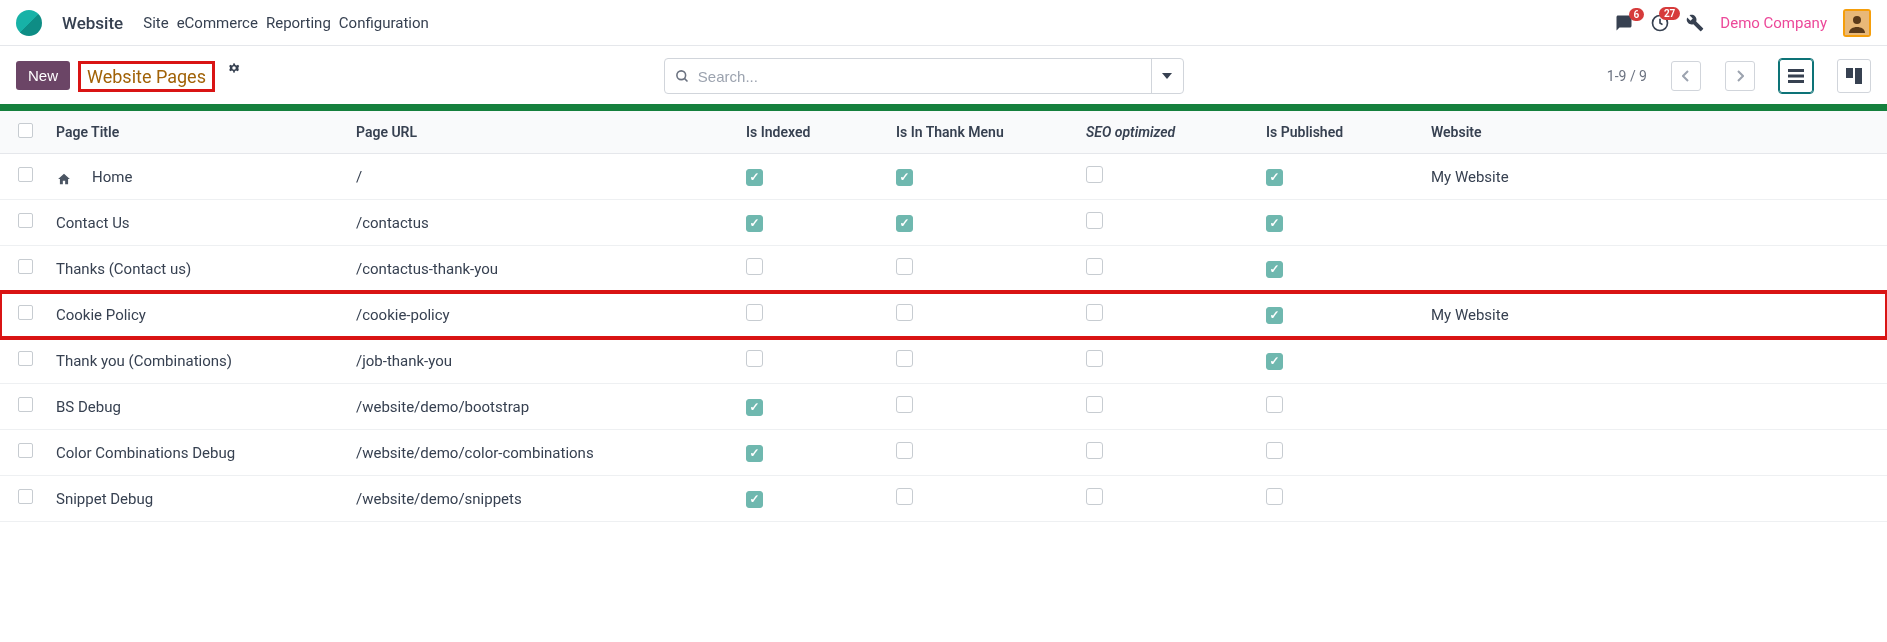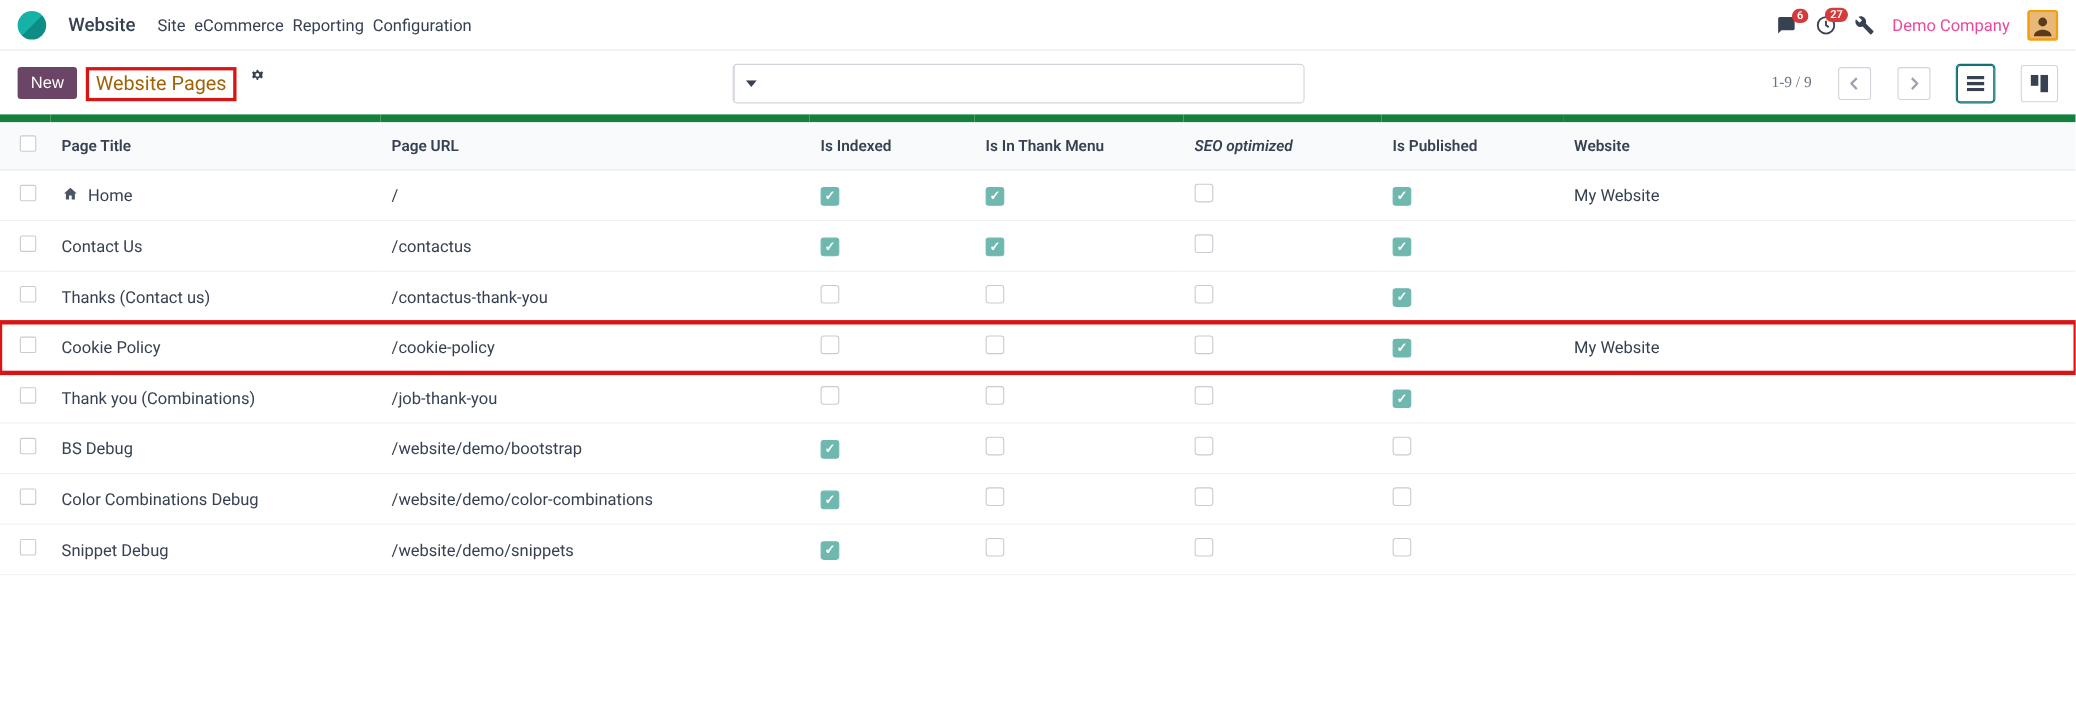--- a/index.html
+++ b/index.html
@@ -24,21 +24,21 @@
     .new-btn { background: #6b4566; color: #fff; border: none; padding: 6px 12px; font-size: 15px; font-weight: 500; cursor: pointer; border-radius: 3px; }
     .breadcrumb-box { display: flex; align-items: center; border: 3px solid #d91414; padding: 2px 6px; }
     .breadcrumb { font-size: 18px; color: #a16207; }
     .gear-small { margin-left: 4px; cursor: pointer; }
     .cp-center { flex: 1; display: flex; justify-content: center; }
     .search-wrap { display: flex; align-items: stretch; border: 1px solid #d1d5db; border-radius: 4px; width: 520px; height: 36px; background: #fff; }
     .search-input-wrap { display: flex; align-items: center; flex: 1; padding: 0 10px; gap: 8px; }
     .search-input { border: none; outline: none; flex: 1; font-size: 15px; color: #6b7280; background: transparent; }
     .search-input::placeholder { color: #9ca3af; }
     .search-dd { border-left: 1px solid #d1d5db; width: 32px; display: flex; align-items: center; justify-content: center; cursor: pointer; }
-    .cp-right { display: flex; align-items: center; gap: 24px; font-family: Liberation Serif, serif; }
+    .cp-right { display: flex; align-items: center; gap: 24px; }
     .pager-text { color: #6b7280; font-size: 14px; }
     .pager-btn { border: 1px solid #d1d5db; background: #fff; width: 30px; height: 30px; display: flex; align-items: center; justify-content: center; cursor: pointer; border-radius: 3px; color: #9ca3af; }
     .view-btn { border: 1px solid #d1d5db; background: #fff; width: 34px; height: 34px; display: flex; align-items: center; justify-content: center; cursor: pointer; border-radius: 3px; color: #374151; }
     .view-btn.active { border-color: #0d7377; outline: 1px solid #0d7377; }
     
     
     .tbl { width: 100%; border-collapse: collapse; }
     .tbl thead { background: #f9fafb; border-top: 7px solid #15803d; border-bottom: 1px solid #e5e7eb; }
     .tbl th { text-align: left; font-weight: 600; padding: 12px 10px; font-size: 14px; color: #374151; }
     .tbl td { padding: 12px 10px; font-size: 15px; color: #374151; border-bottom: 1px solid #eef0f2; }
@@ -49,21 +49,21 @@
     .col-indexed { width: 150px; }
     .col-mainmenu { width: 190px; }
     .col-seo { width: 180px; font-style: italic; }
     .col-pub { width: 165px; }
     .col-website { }
     
     .chkbox { width: 15px; height: 15px; border: 1px solid #c7ccd1; border-radius: 2px; display: inline-block; cursor: pointer; background: #fff; }
     .cell-check { width: 17px; height: 17px; border-radius: 3px; display: inline-flex; align-items: center; justify-content: center; border: 1px solid #c7ccd1; background: #fff; }
     .cell-check.checked { background: #6fb8af; border-color: #6fb8af; }
     .cell-check.checked::after { content: "✓"; color: #fff; font-size: 12px; font-weight: bold; }
-    .title-cell { display: flex; align-items: flex-start; gap: 8px; }
+    .title-cell { display: flex; align-items: flex-end; gap: 20px; }
     .home-ic { color: #4b5563; }
     
     svg { display: block; }
   </style>
 </head>
 <body>
 
 <div class="navbar">
   <div class="navbar-left">
     <div class="logo"></div>
@@ -112,20 +112,27 @@
       <span class="breadcrumb">Website Pages</span>
     </div>
     <span class="gear-small">
       <svg width="14" height="14" viewBox="0 0 24 24" fill="#374151">
           <path d="M19.4 13l.6-1-.6-1 1.5-2.6-2-2-2.6 1.5-1-.6-1-.6L13 4h-2l-.7 2.7-1 .6-1 .6L5.7 6.4l-2 2L5.2 11l-.6 1 .6 1-1.5 2.6 2 2 2.6-1.5 1 .6 1 .6L11 20h2l.7-2.7 1-.6 1-.6 2.6 1.5 2-2L19.4 13zM12 15a3 3 0 110-6 3 3 0 010 6z"></path>
         </svg>
     </span>
   </div>
   <div class="cp-center">
     <div class="search-wrap">
+      <div class="search-input-wrap">
+        <svg width="15" height="15" viewBox="0 0 24 24" fill="none" stroke="#6b7280" stroke-width="2.5">
+            <circle cx="10" cy="10" r="7"></circle>
+            <line x1="20" y1="20" x2="15" y2="15"></line>
+          </svg>
+        <input class="search-input" placeholder="Search..." style="">
+      </div>
       <div class="search-dd">
         <svg width="10" height="6" viewBox="0 0 10 6" fill="#374151">
             <path d="M0 0l5 6 5-6z"></path>
           </svg>
       </div>
     </div>
   </div>
   <div class="cp-right">
     <span class="pager-text">1-9 / 9</span>
     <div class="pager-btn">

